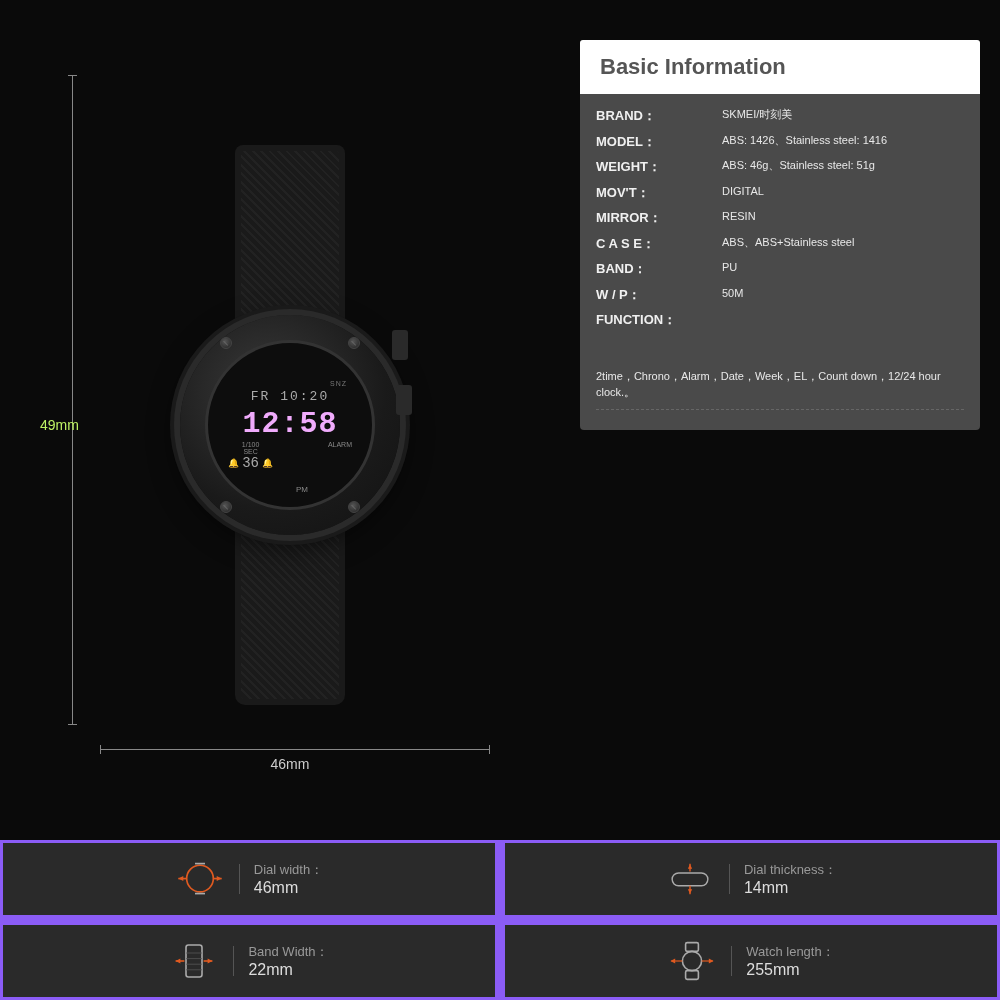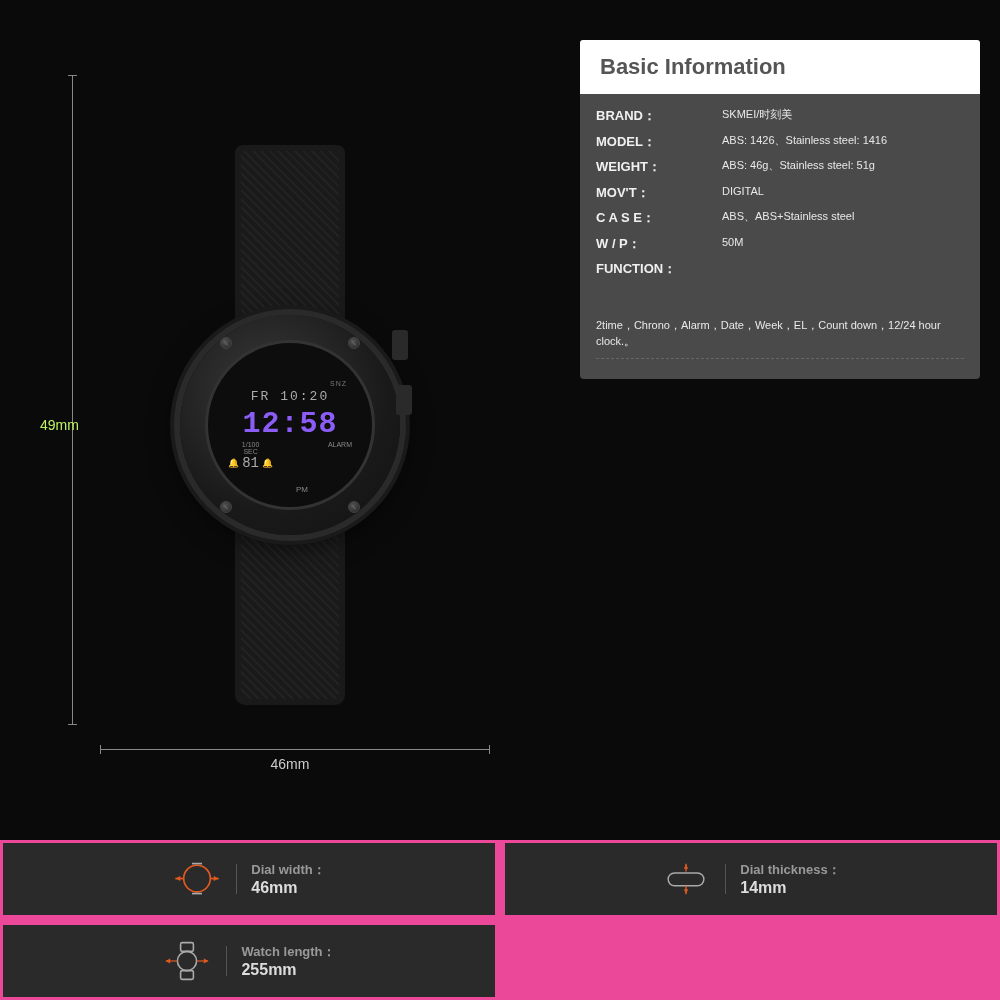--- a/index.html
+++ b/index.html
@@ -208,21 +208,21 @@
     .display-date {
       font-family: 'Courier New', monospace;
       font-size: 13px;
       color: #aaa;
       letter-spacing: 2px;
       margin-bottom: 3px;
     }
     .display-time {
       font-family: 'Courier New', monospace;
       font-size: 30px;
-      color: #8b5cf6;
+      color: #f0abfc;
       letter-spacing: 1px;
       font-weight: bold;
       margin-bottom: 2px;
     }
     .display-pm {
       font-size: 8px;
       color: #888;
       position: absolute;
       left: 38px;
       top: 78px;
@@ -314,22 +314,21 @@
     }
 
     
     .bottom-specs {
       display: grid;
       grid-template-columns: 1fr 1fr;
       grid-template-rows: 1fr 1fr;
       gap: 10px;
       height: 160px;
       padding: 3px;
-      background: #ec4899;
-      font-weight: bold;
+      background: #8b5cf6;
     }
 
     .spec-cell {
       background: #2a2a2a;
       display: flex;
       align-items: center;
       justify-content: center;
       gap: 14px;
       padding: 10px 20px;
     }
@@ -397,21 +396,21 @@
             <div class="display-date">FR 10:20</div>
             <div style="position:relative; width:100%; text-align:center;">
               <span class="display-pm">PM</span>
               <span class="display-time">12:58</span>
             </div>
             <div class="display-bottom">
               <div style="text-align:center;">
                 <div class="display-sec">1/100<br>SEC</div>
                 <div style="display:flex; align-items:center; gap:3px;">
                   <span style="font-size:9px; color:#aaa;">🔔</span>
-                  <span class="display-sec-val">81</span>
+                  <span class="display-sec-val">36</span>
                   <span style="font-size:9px; color:#aaa;">🔔</span>
                 </div>
               </div>
               <div style="text-align:center;">
                 <div class="display-alarm">ALARM</div>
               </div>
             </div>
           </div>
 
         </div>
@@ -434,22 +433,30 @@
         </div>
         <div class="info-row">
           <span class="info-label">WEIGHT：</span>
           <span class="info-value">ABS: 46g、Stainless steel: 51g</span>
         </div>
         <div class="info-row">
           <span class="info-label">MOV'T：</span>
           <span class="info-value">DIGITAL</span>
         </div>
         <div class="info-row">
+          <span class="info-label">MIRROR：</span>
+          <span class="info-value">RESIN</span>
+        </div>
+        <div class="info-row">
           <span class="info-label">C A S E：</span>
           <span class="info-value">ABS、ABS+Stainless steel</span>
+        </div>
+        <div class="info-row">
+          <span class="info-label">BAND：</span>
+          <span class="info-value">PU</span>
         </div>
         <div class="info-row">
           <span class="info-label">W / P：</span>
           <span class="info-value">50M</span>
         </div>
         <div class="info-row" style="flex-direction:column;">
           <span class="info-label">FUNCTION：</span>
           <span class="info-value" style="margin-top:2px;">2time，Chrono，Alarm，Date，Week，EL，Count down，12/24 hour clock.。</span>
         </div>
 
@@ -492,20 +499,41 @@
         <polygon points="32,8 35,2 38,8" fill="#e05a20"></polygon>
         <polygon points="32,37 35,43 38,37" fill="#e05a20"></polygon>
       </svg>
       <div class="spec-divider-line"></div>
       <div>
         <div class="spec-label">Dial thickness：</div>
         <div class="spec-text">14mm</div>
       </div>
     </div>
 
+    <div class="spec-cell">
+      <svg class="spec-icon" viewBox="0 0 50 50" fill="none" xmlns="http://www.w3.org/2000/svg">
+
+        <rect x="15" y="5" width="20" height="40" rx="3" stroke="#aaa" stroke-width="2" fill="none"></rect>
+
+        <line x1="15" y1="15" x2="35" y2="15" stroke="#555" stroke-width="1"></line>
+        <line x1="15" y1="22" x2="35" y2="22" stroke="#555" stroke-width="1"></line>
+        <line x1="15" y1="29" x2="35" y2="29" stroke="#555" stroke-width="1"></line>
+        <line x1="15" y1="36" x2="35" y2="36" stroke="#555" stroke-width="1"></line>
+
+        <line x1="2" y1="25" x2="13" y2="25" stroke="#e05a20" stroke-width="2"></line>
+        <line x1="37" y1="25" x2="48" y2="25" stroke="#e05a20" stroke-width="2"></line>
+        <polygon points="8,22 2,25 8,28" fill="#e05a20"></polygon>
+        <polygon points="42,22 48,25 42,28" fill="#e05a20"></polygon>
+      </svg>
+      <div class="spec-divider-line"></div>
+      <div>
+        <div class="spec-label">Band Width：</div>
+        <div class="spec-text">22mm</div>
+      </div>
+    </div>
 
     <div class="spec-cell">
       <svg class="spec-icon" viewBox="0 0 60 50" fill="none" xmlns="http://www.w3.org/2000/svg">
 
         <circle cx="30" cy="25" r="12" stroke="#aaa" stroke-width="2" fill="none"></circle>
 
         <rect x="22" y="2" width="16" height="11" rx="2" stroke="#aaa" stroke-width="2" fill="none"></rect>
         <rect x="22" y="37" width="16" height="11" rx="2" stroke="#aaa" stroke-width="2" fill="none"></rect>
 
         <line x1="4" y1="25" x2="18" y2="25" stroke="#e05a20" stroke-width="1.5"></line>

